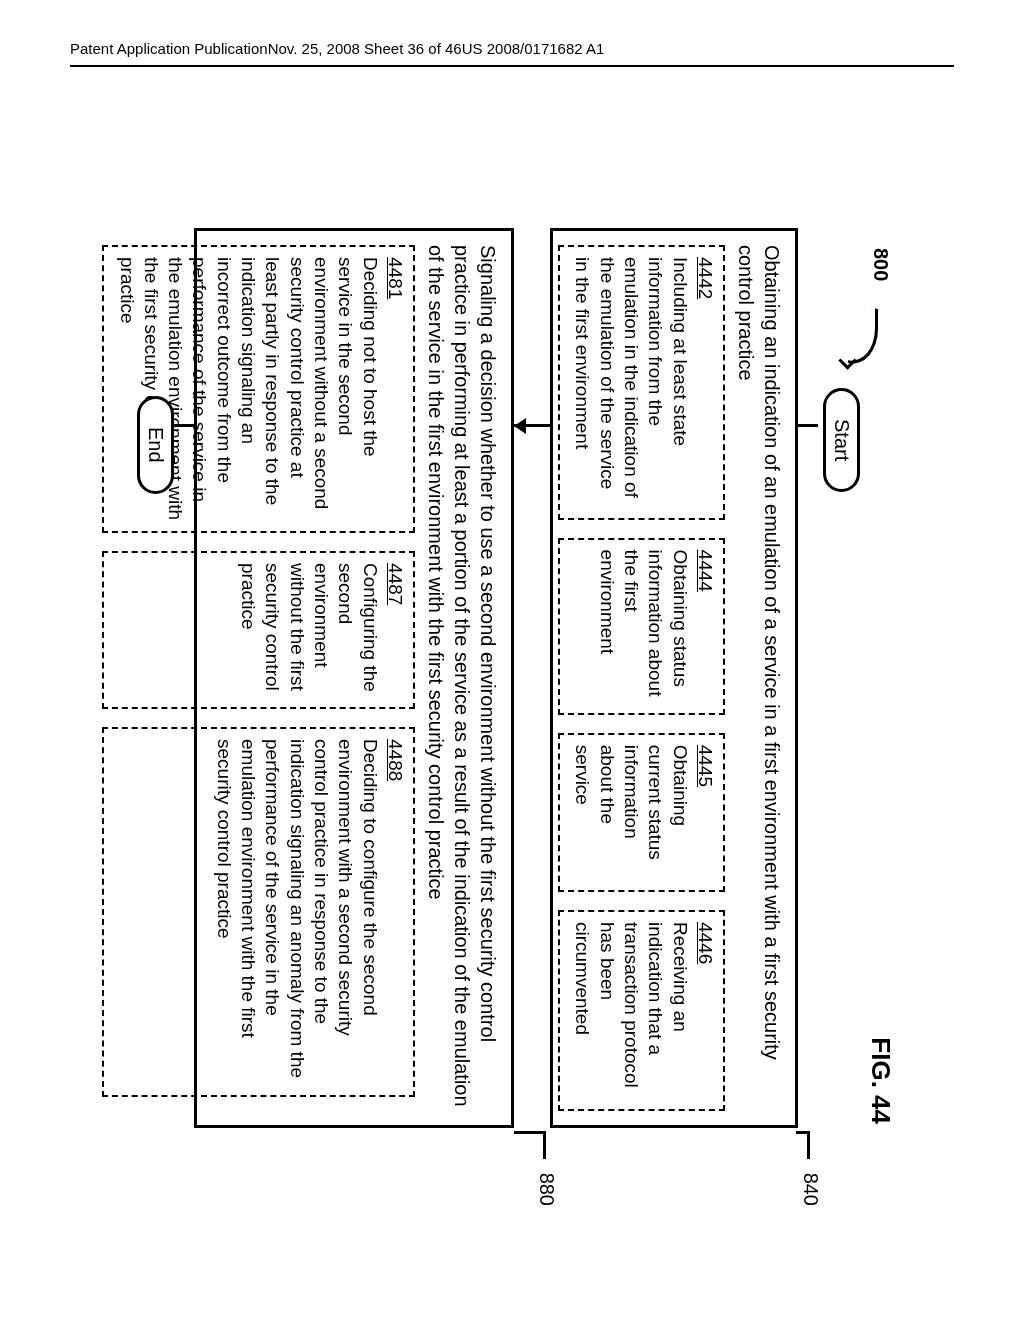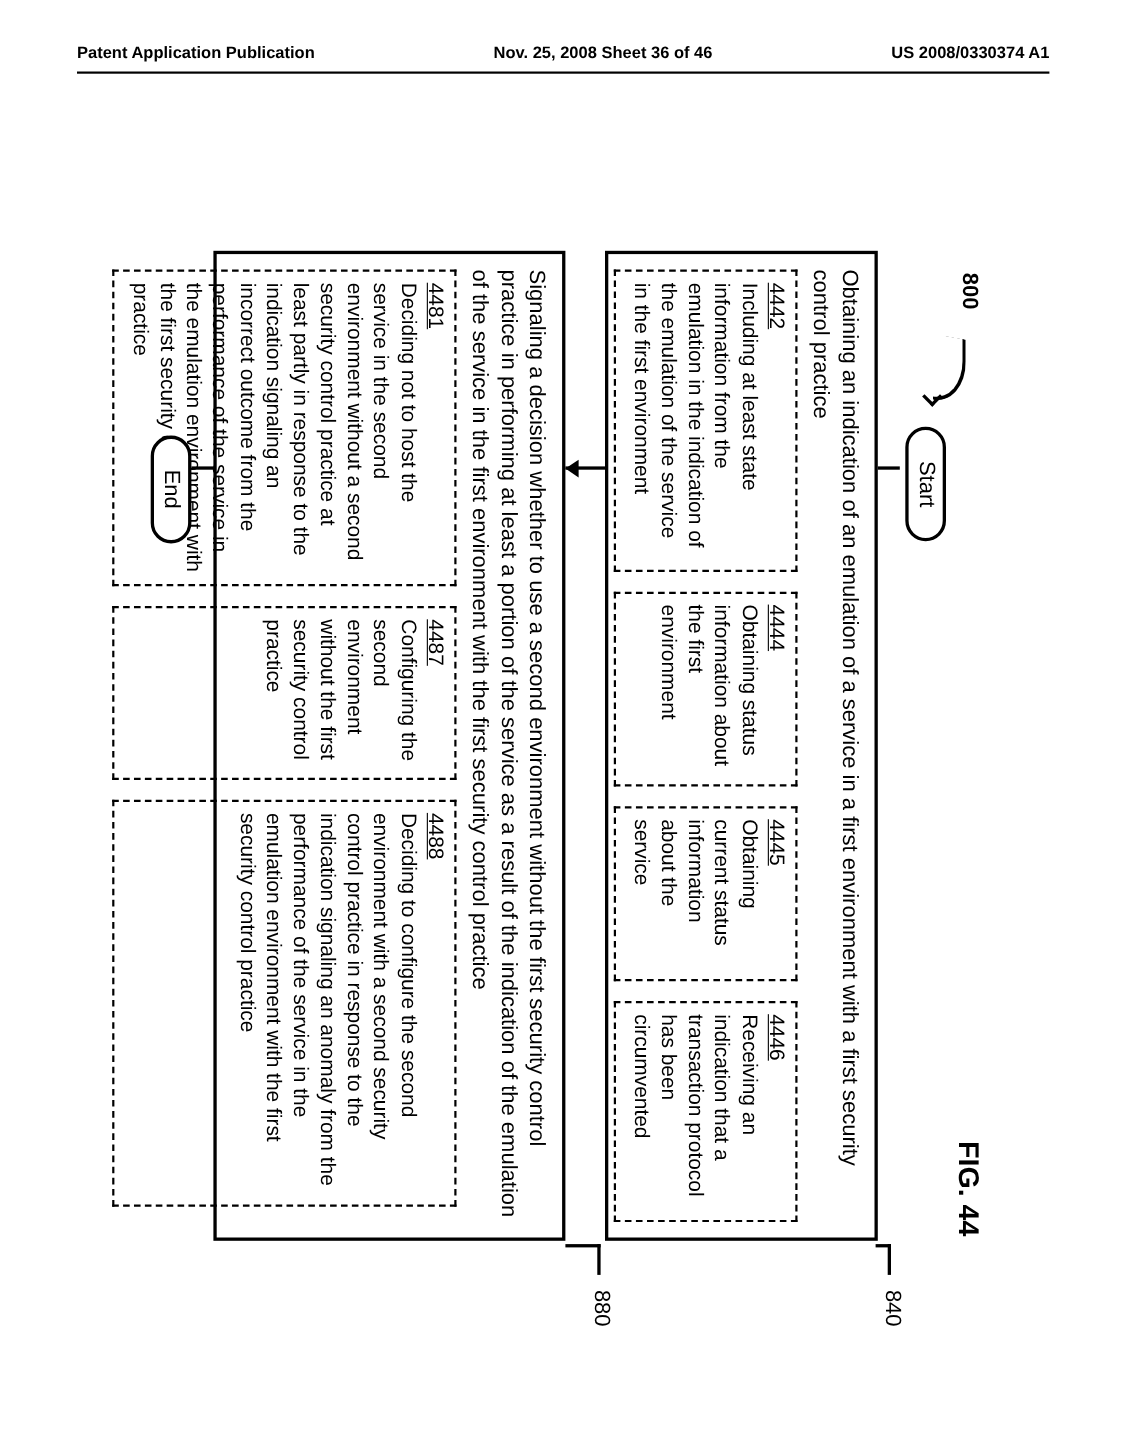--- a/index.html
+++ b/index.html
@@ -9,24 +9,24 @@
     }
     body {
       width: 1024px;
       height: 1320px;
       background: white;
       font-family: Arial, sans-serif;
       position: relative;
     }
     .header {
       display: flex;
-      justify-content: space-between;
+      justify-content: flex-start;
       padding: 40px 70px 8px 70px;
       font-size: 15px;
-      font-weight: bold;
+      font-weight: normal;
     }
     .header-rule {
       border-top: 2px solid black;
       margin: 0 70px 0 70px;
     }
     .figure-container {
       position: absolute;
       top: 160px;
       left: 124px;
       width: 780px;
@@ -209,21 +209,21 @@
     .w-4481 { width: 288px; }
     .w-4487 { width: 158px; }
     .w-4488 { width: 370px; }
   </style>
 </head>
 <body>
 
 <div class="header">
   <span>Patent Application Publication</span>
   <span>Nov. 25, 2008  Sheet 36 of 46</span>
-  <span>US 2008/0330374 A1</span>
+  <span>US 2008/0171682 A1</span>
 </div>
 <div class="header-rule"></div>
 
 <div class="figure-container">
   <div class="figure-inner">
 
     <div class="label-800">800</div>
     <div class="arrow-800">
       <div class="arrow-800-line"></div>
     </div>

